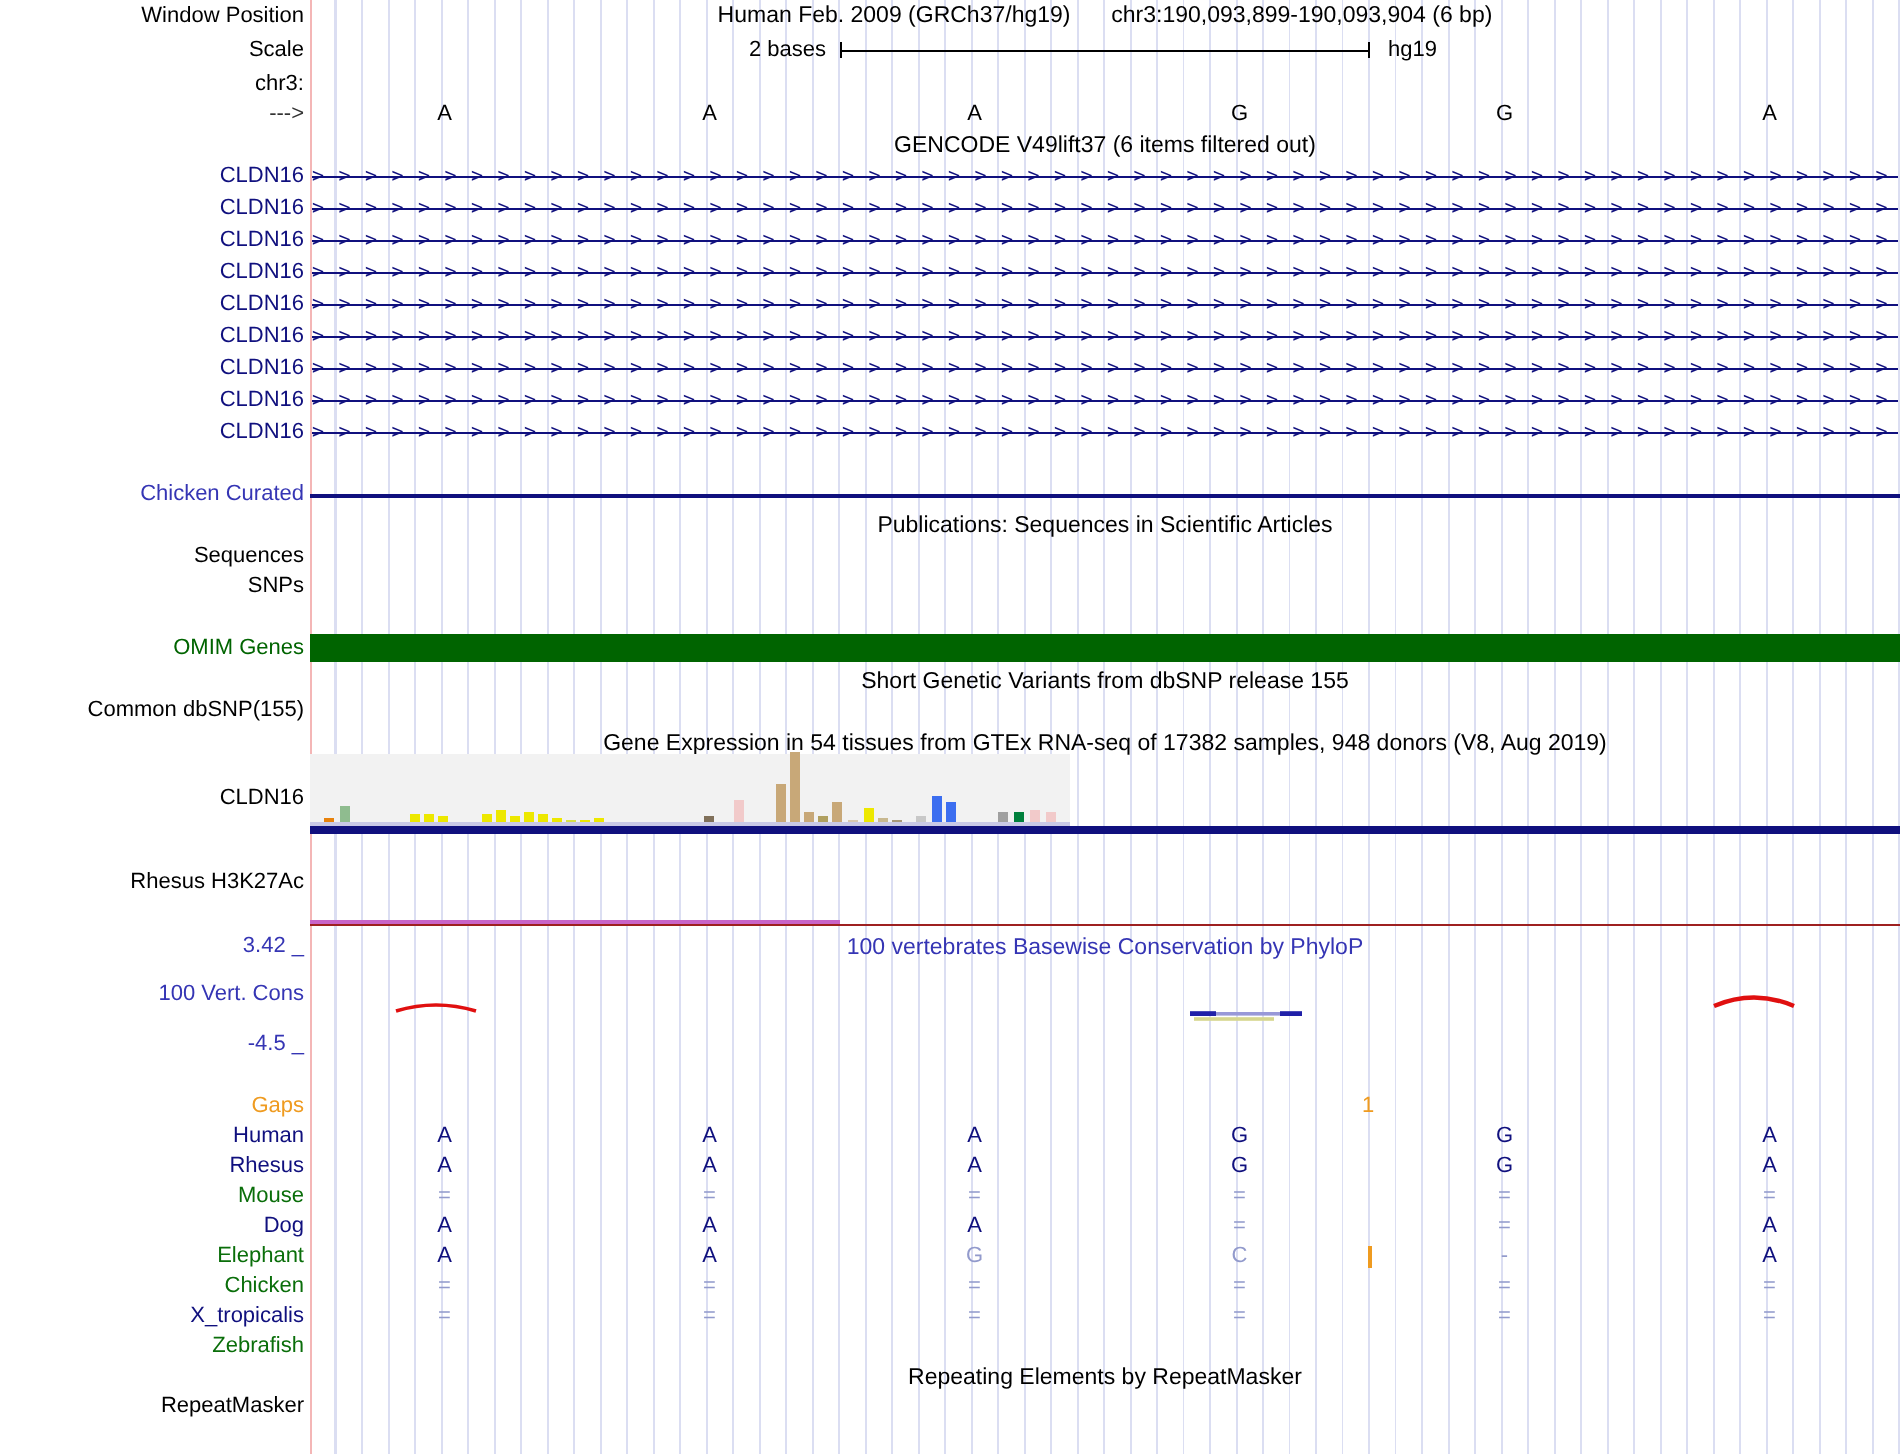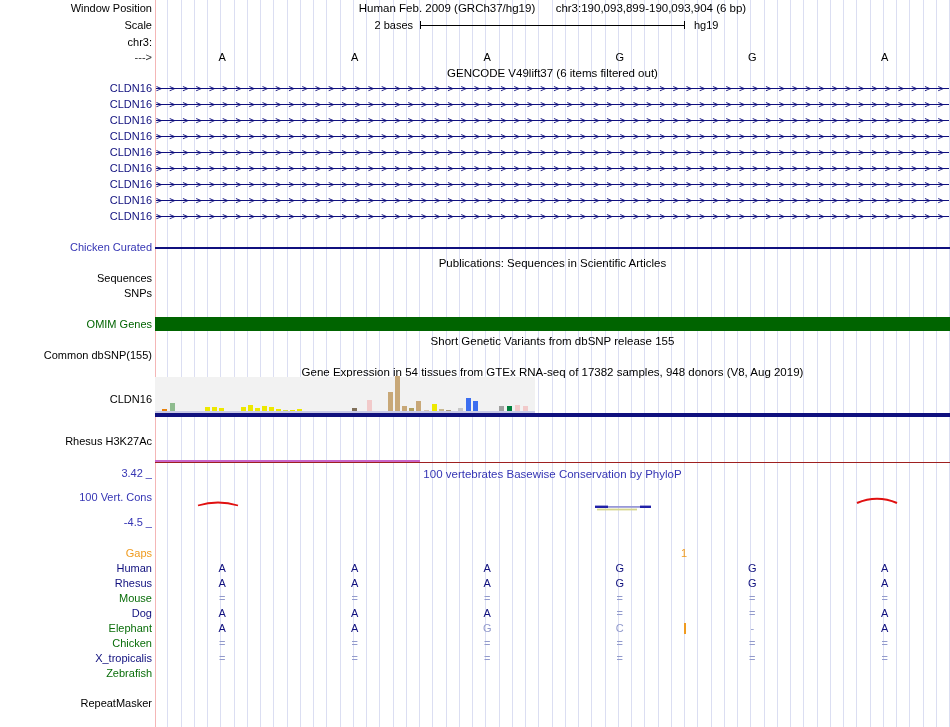--- a/index.html
+++ b/index.html
@@ -202,15 +202,16 @@
       <div class="abs lbl navy" style="top:652px">X_tropicalis</div>
       <div class="abs cell" style="top:652px;left:222.25px;color:var(--muted)">=</div>
       <div class="abs cell" style="top:652px;left:354.75px;color:var(--muted)">=</div>
       <div class="abs cell" style="top:652px;left:487.25px;color:var(--muted)">=</div>
       <div class="abs cell" style="top:652px;left:619.75px;color:var(--muted)">=</div>
       <div class="abs cell" style="top:652px;left:752.25px;color:var(--muted)">=</div>
       <div class="abs cell" style="top:652px;left:884.75px;color:var(--muted)">=</div>
       <div class="abs lbl green" style="top:667px">Zebrafish</div>
     </div>
 
+  <div class="abs hdr" style="top:683px">Repeating Elements by RepeatMasker</div>
   <div class="abs lbl" style="top:697px">RepeatMasker</div>
 
 </div>
 
 </body></html>

